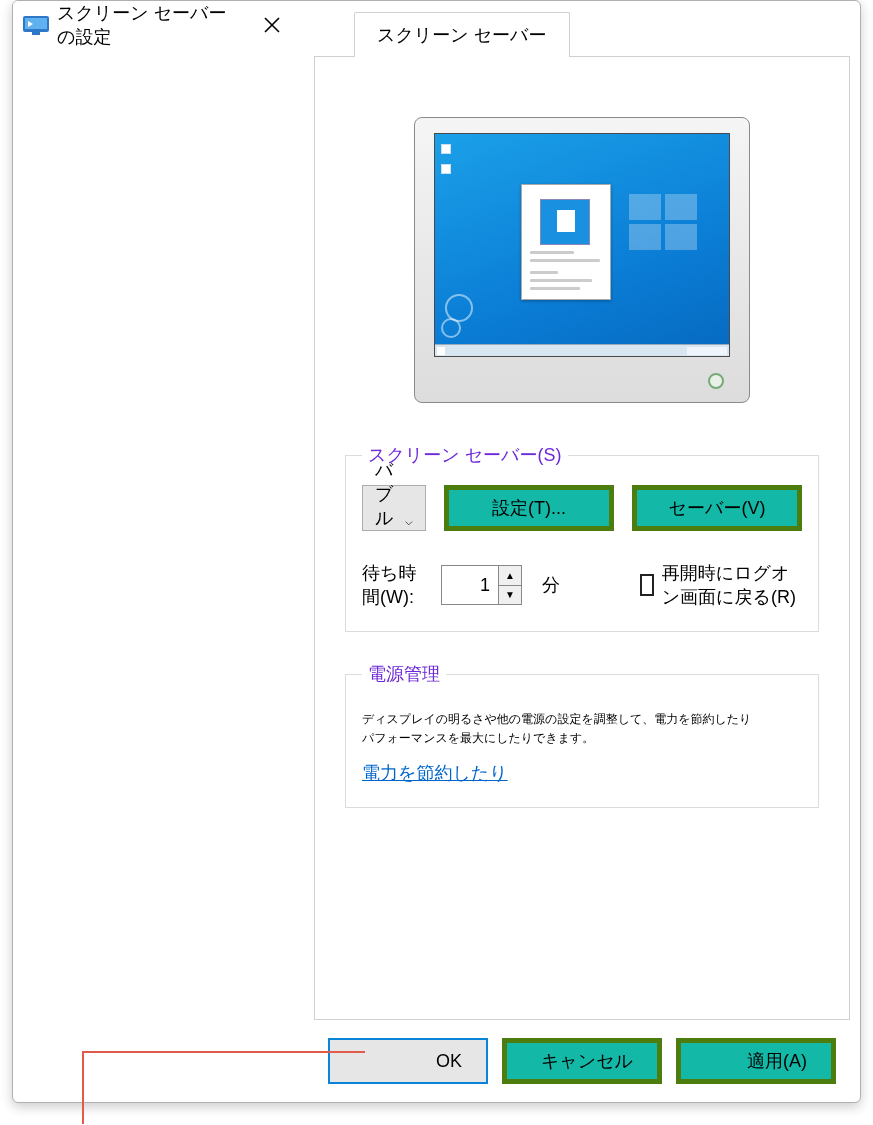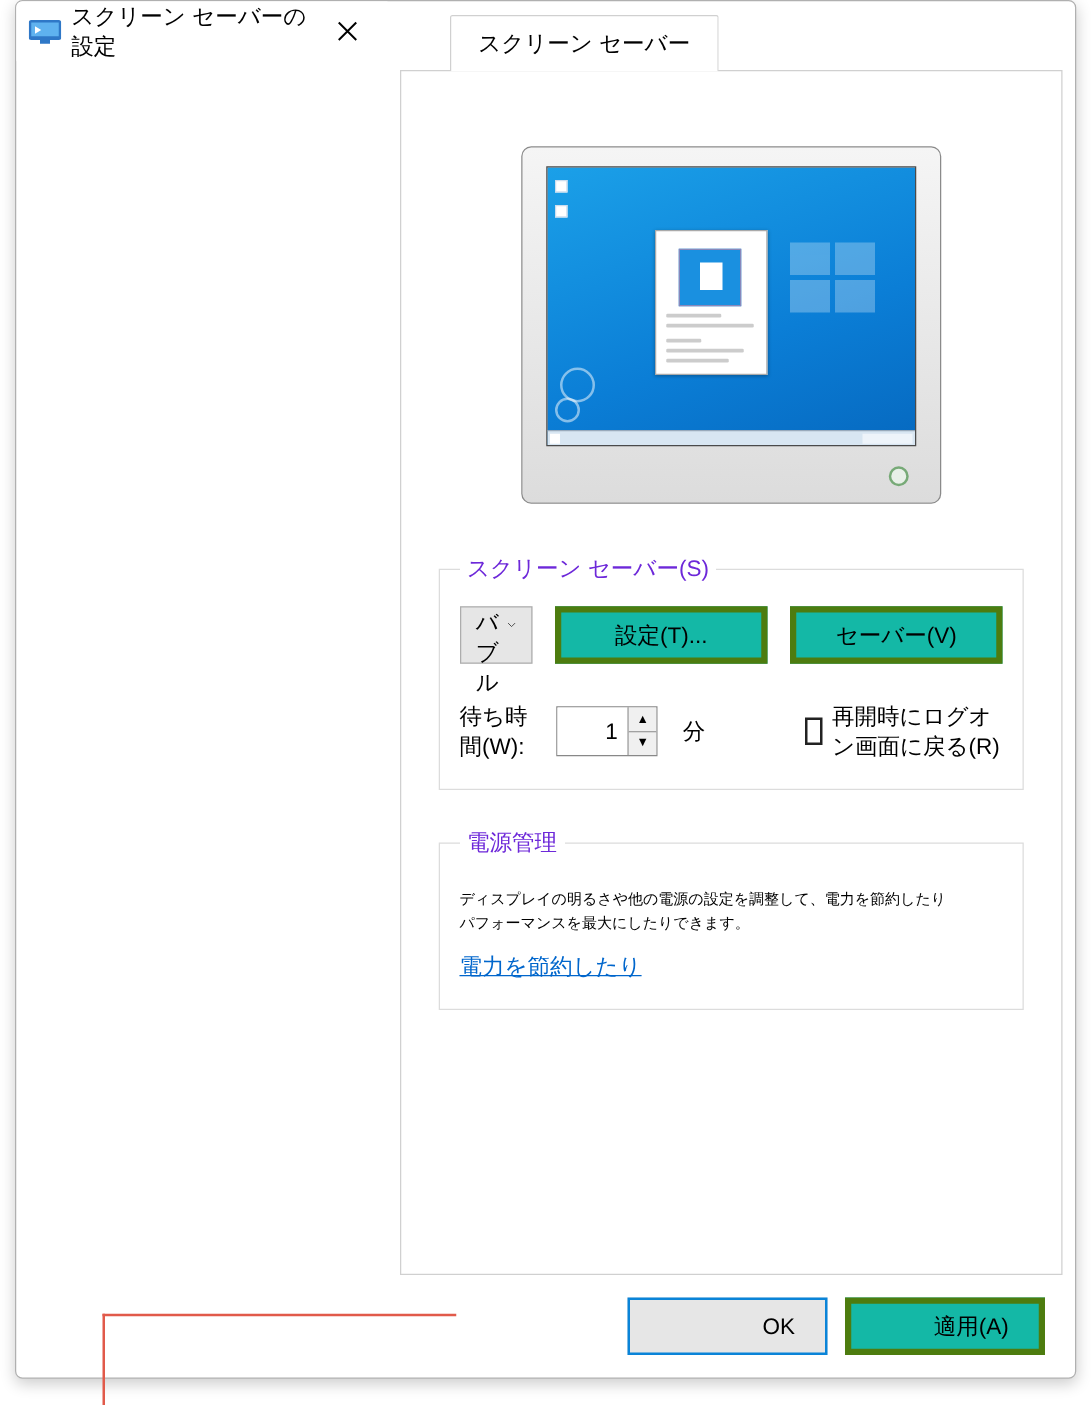--- a/index.html
+++ b/index.html
@@ -163,21 +163,21 @@
     display: flex;
     gap: 18px;
     margin-bottom: 30px;
   }
   .select {
     flex: 1;
     height: 46px;
     border: 1px solid #adadad;
     background: #e6e6e6;
     display: flex;
-    align-items: flex-start;
+    align-items: flex-end;
     justify-content: space-between;
     padding: 0 12px;
     font-size: 18px;
   }
   .select .chev { width:14px; }
   .btn {
     height: 46px;
     border: 5px solid #4d7c0f;
     background: #14b8a6;
     font-size: 18px;
@@ -371,20 +371,21 @@
           <span>ディスプレイの明るさや他の電源の設定を調整して、電力を節約したり</span><br>
           <span>パフォーマンスを最大にしたりできます。</span>
         </div>
         <a class="link">電力を節約したり</a>
       </fieldset>
 
     </div>
 
     <div class="footer">
       <button class="btn default-btn">OK</button>
+      <button class="btn">キャンセル</button>
       <button class="btn">適用(A)</button>
     </div>
 
   </div>
 </div>
 
 <div class="annotation" style="left:82px; top:1051px; width:283px; height:0; border-width:2px 0 0 0;"></div>
 <div class="annotation" style="left:82px; top:1051px; width:0; height:73px; border-width:0 0 0 2px;"></div>
 
 </body></html>

